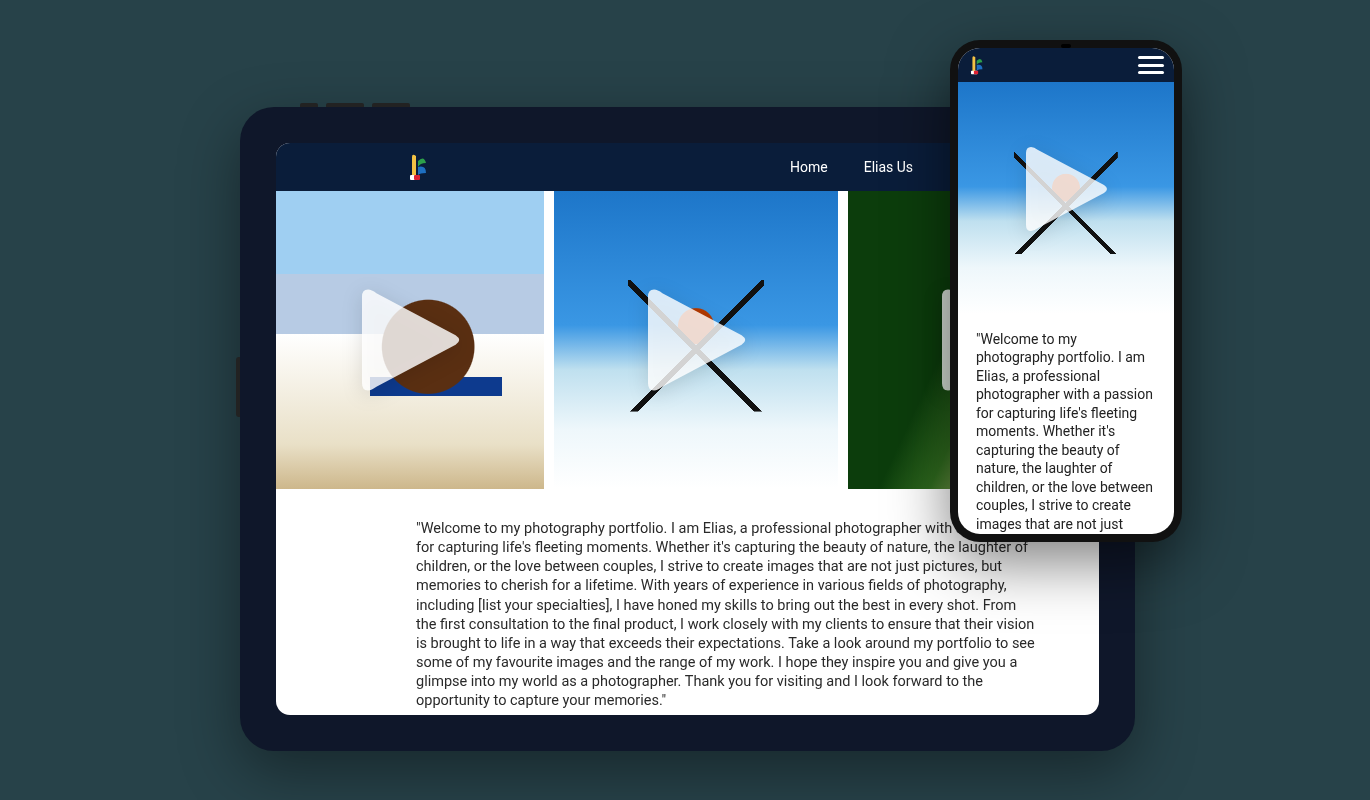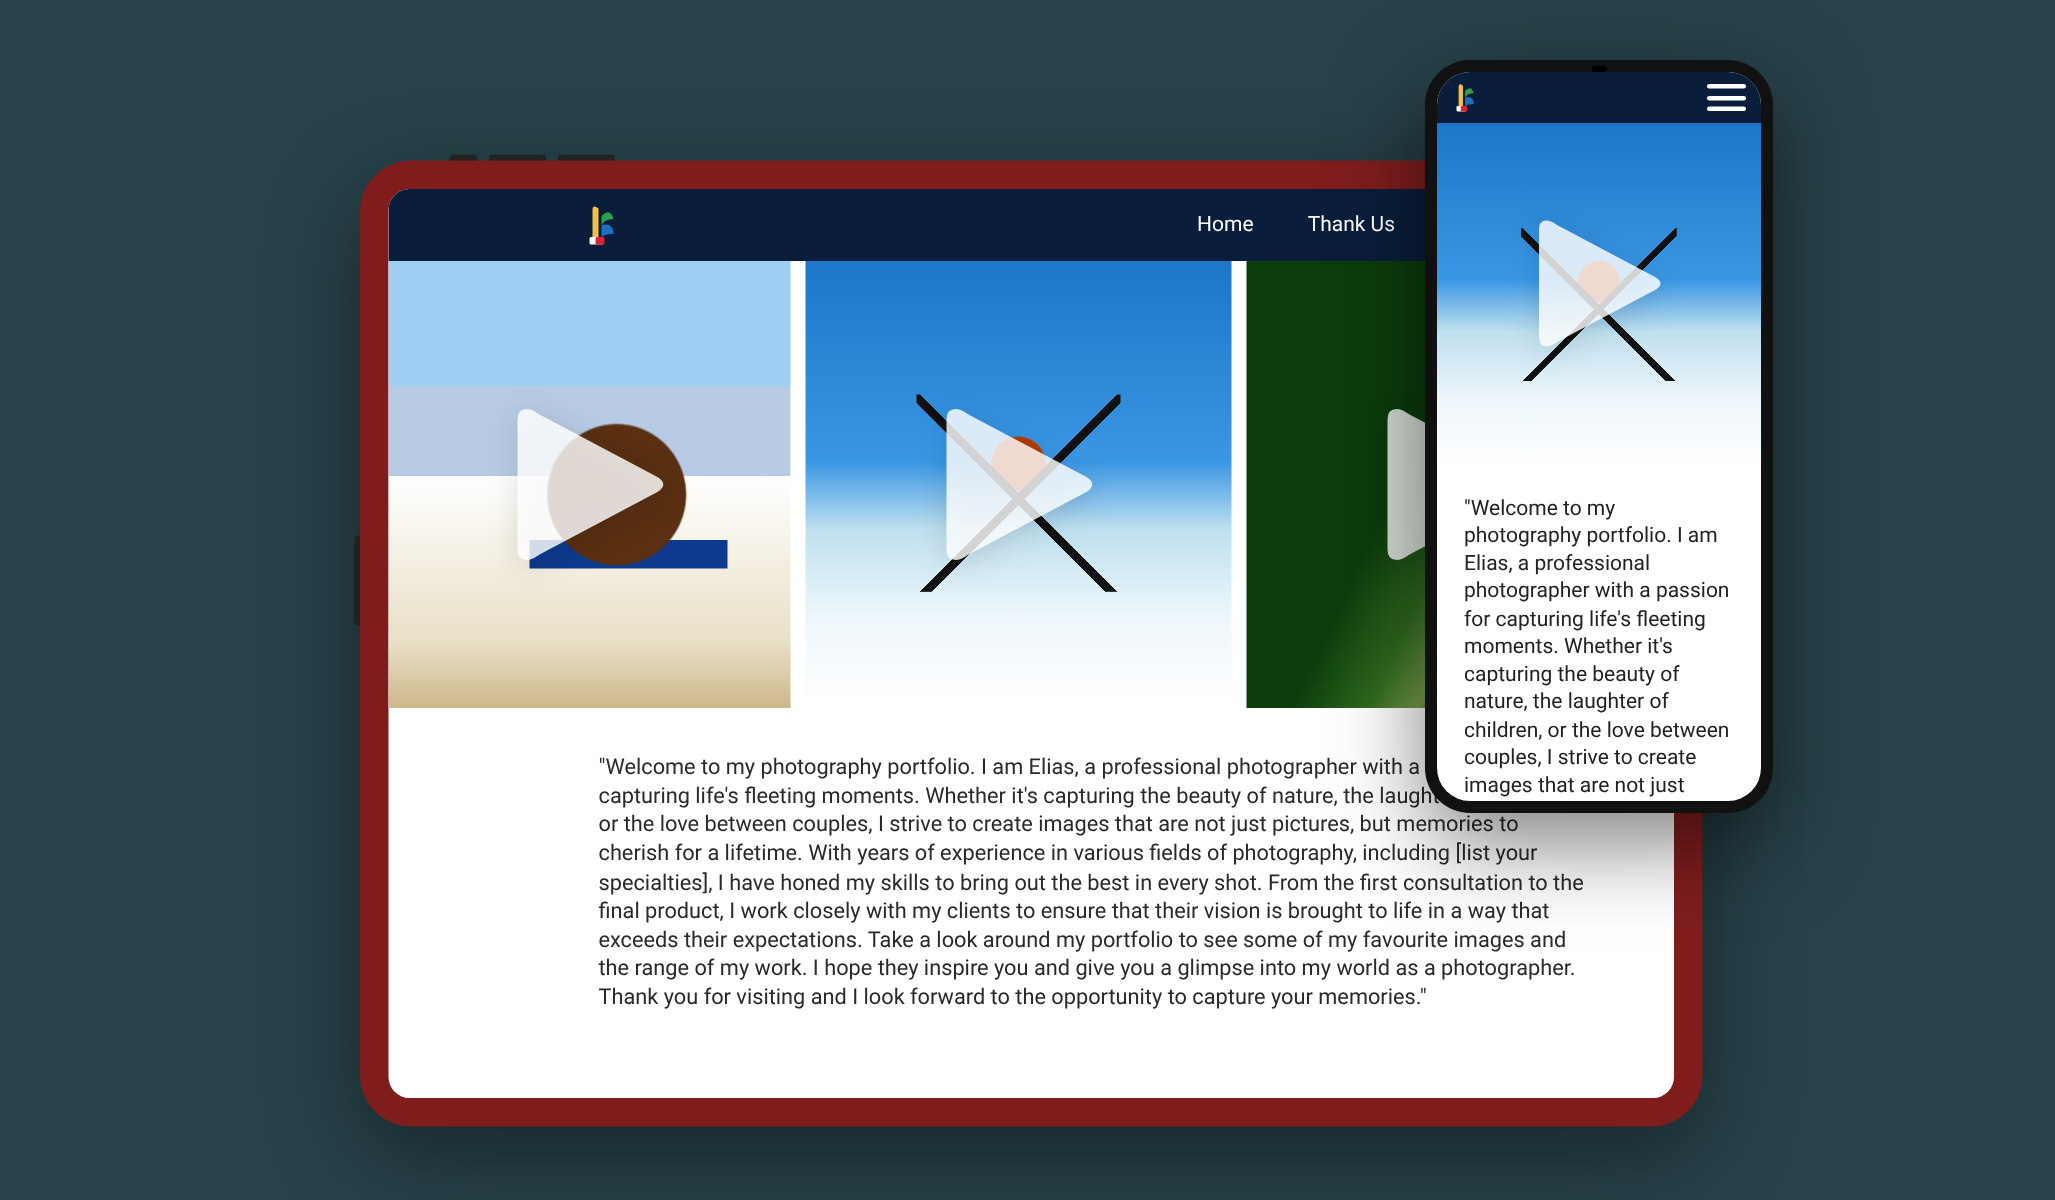--- a/index.html
+++ b/index.html
@@ -12,24 +12,24 @@
   position: relative;
 }
 
 
 .tablet {
   position: absolute;
   left: 240px;
   top: 107px;
   width: 895px;
   height: 644px;
-  background: #7f1d1d;
+  background: #0f172a;
   border-radius: 34px;
   box-shadow: 0 20px 60px rgba(0,0,0,.4);
-  padding: 19px;
+  padding: 36px;
 }
 .tablet::before { 
   content: "";
   position: absolute;
   left: -4px; top: 250px; width: 4px; height: 60px;
   background: #222; border-radius: 3px 0 0 3px;
 }
 .tablet .knobs {
   position: absolute; top: -4px; left: 60px; display: flex; gap: 8px;
 }
@@ -201,21 +201,21 @@
   <div class="tablet-screen">
 
     <div class="t-header">
       <div class="logo-mark">
         <svg viewBox="0 0 22 28">
             <use href="#brand-logo"></use>
           </svg>
       </div>
       <nav class="t-nav">
         <a href="#">Home</a>
-        <a href="#">Thank Us</a>
+        <a href="#">Elias Us</a>
         <a href="#">Plans</a>
         <a href="#">C</a>
       </nav>
     </div>
 
     <div class="t-media-row">
       <div class="t-tile horse">
         <div class="bg horse"></div>
         <div class="play-btn">
           <svg viewBox="0 0 100 100">

